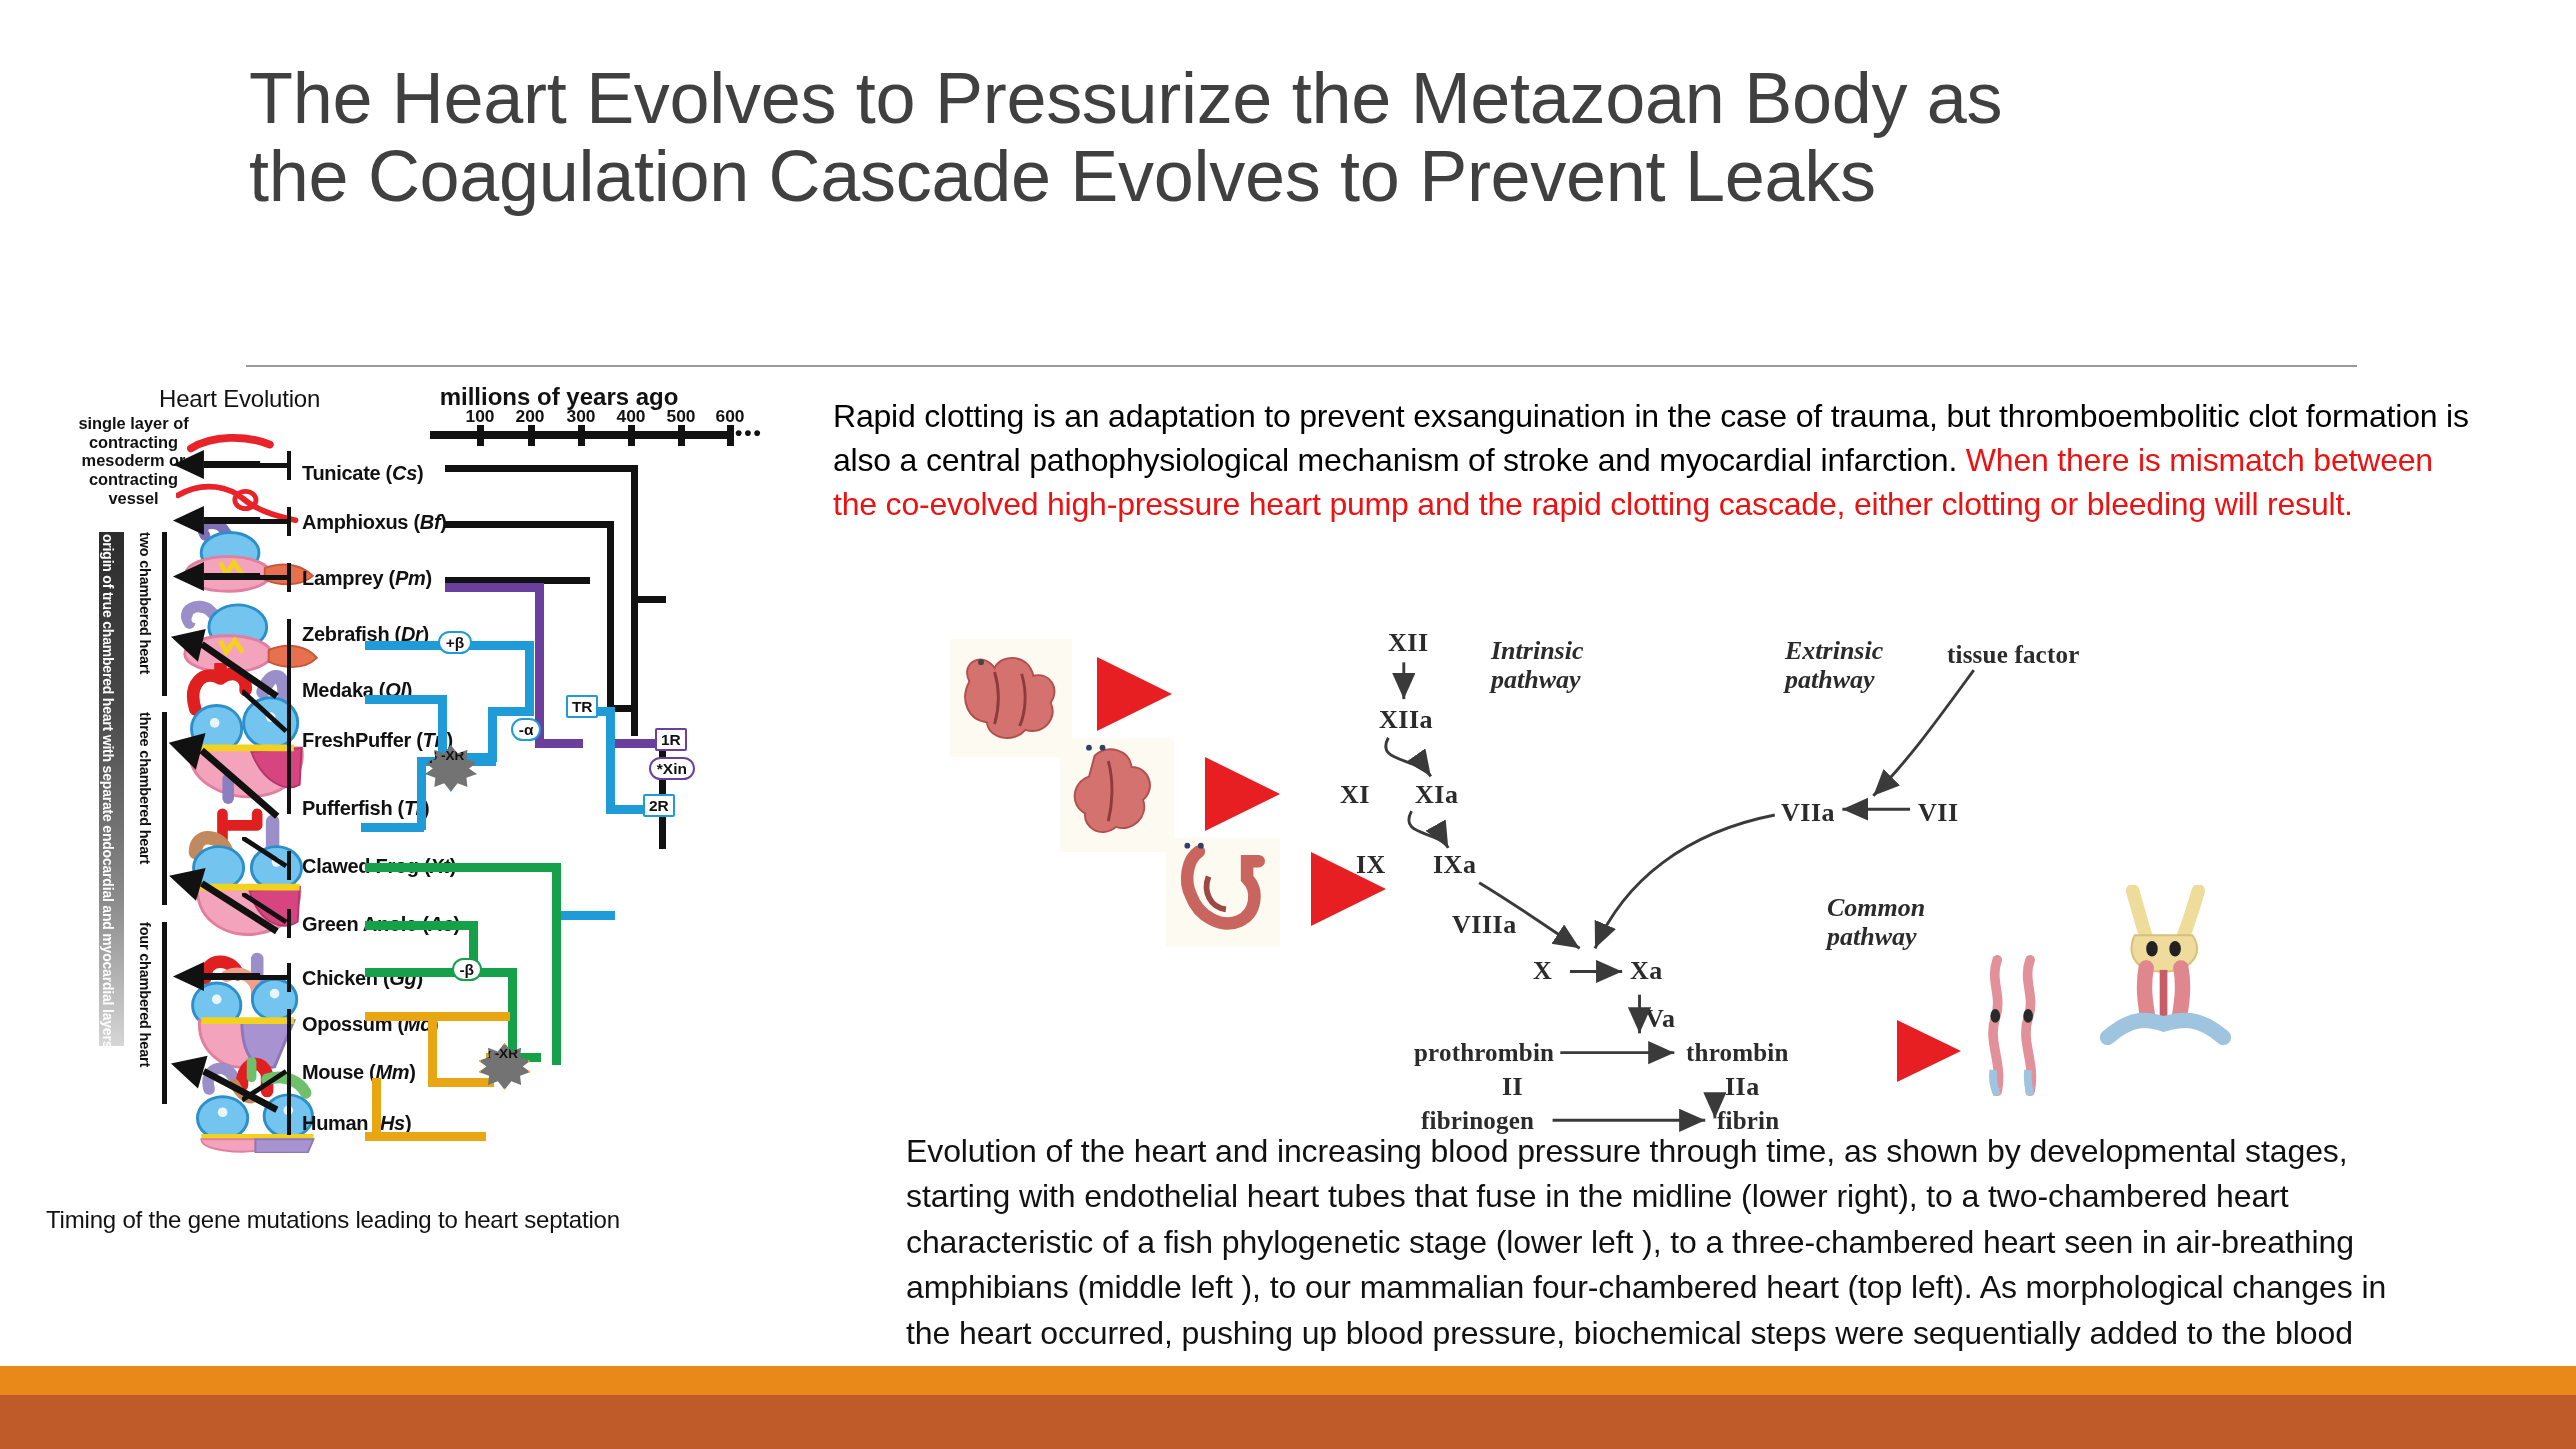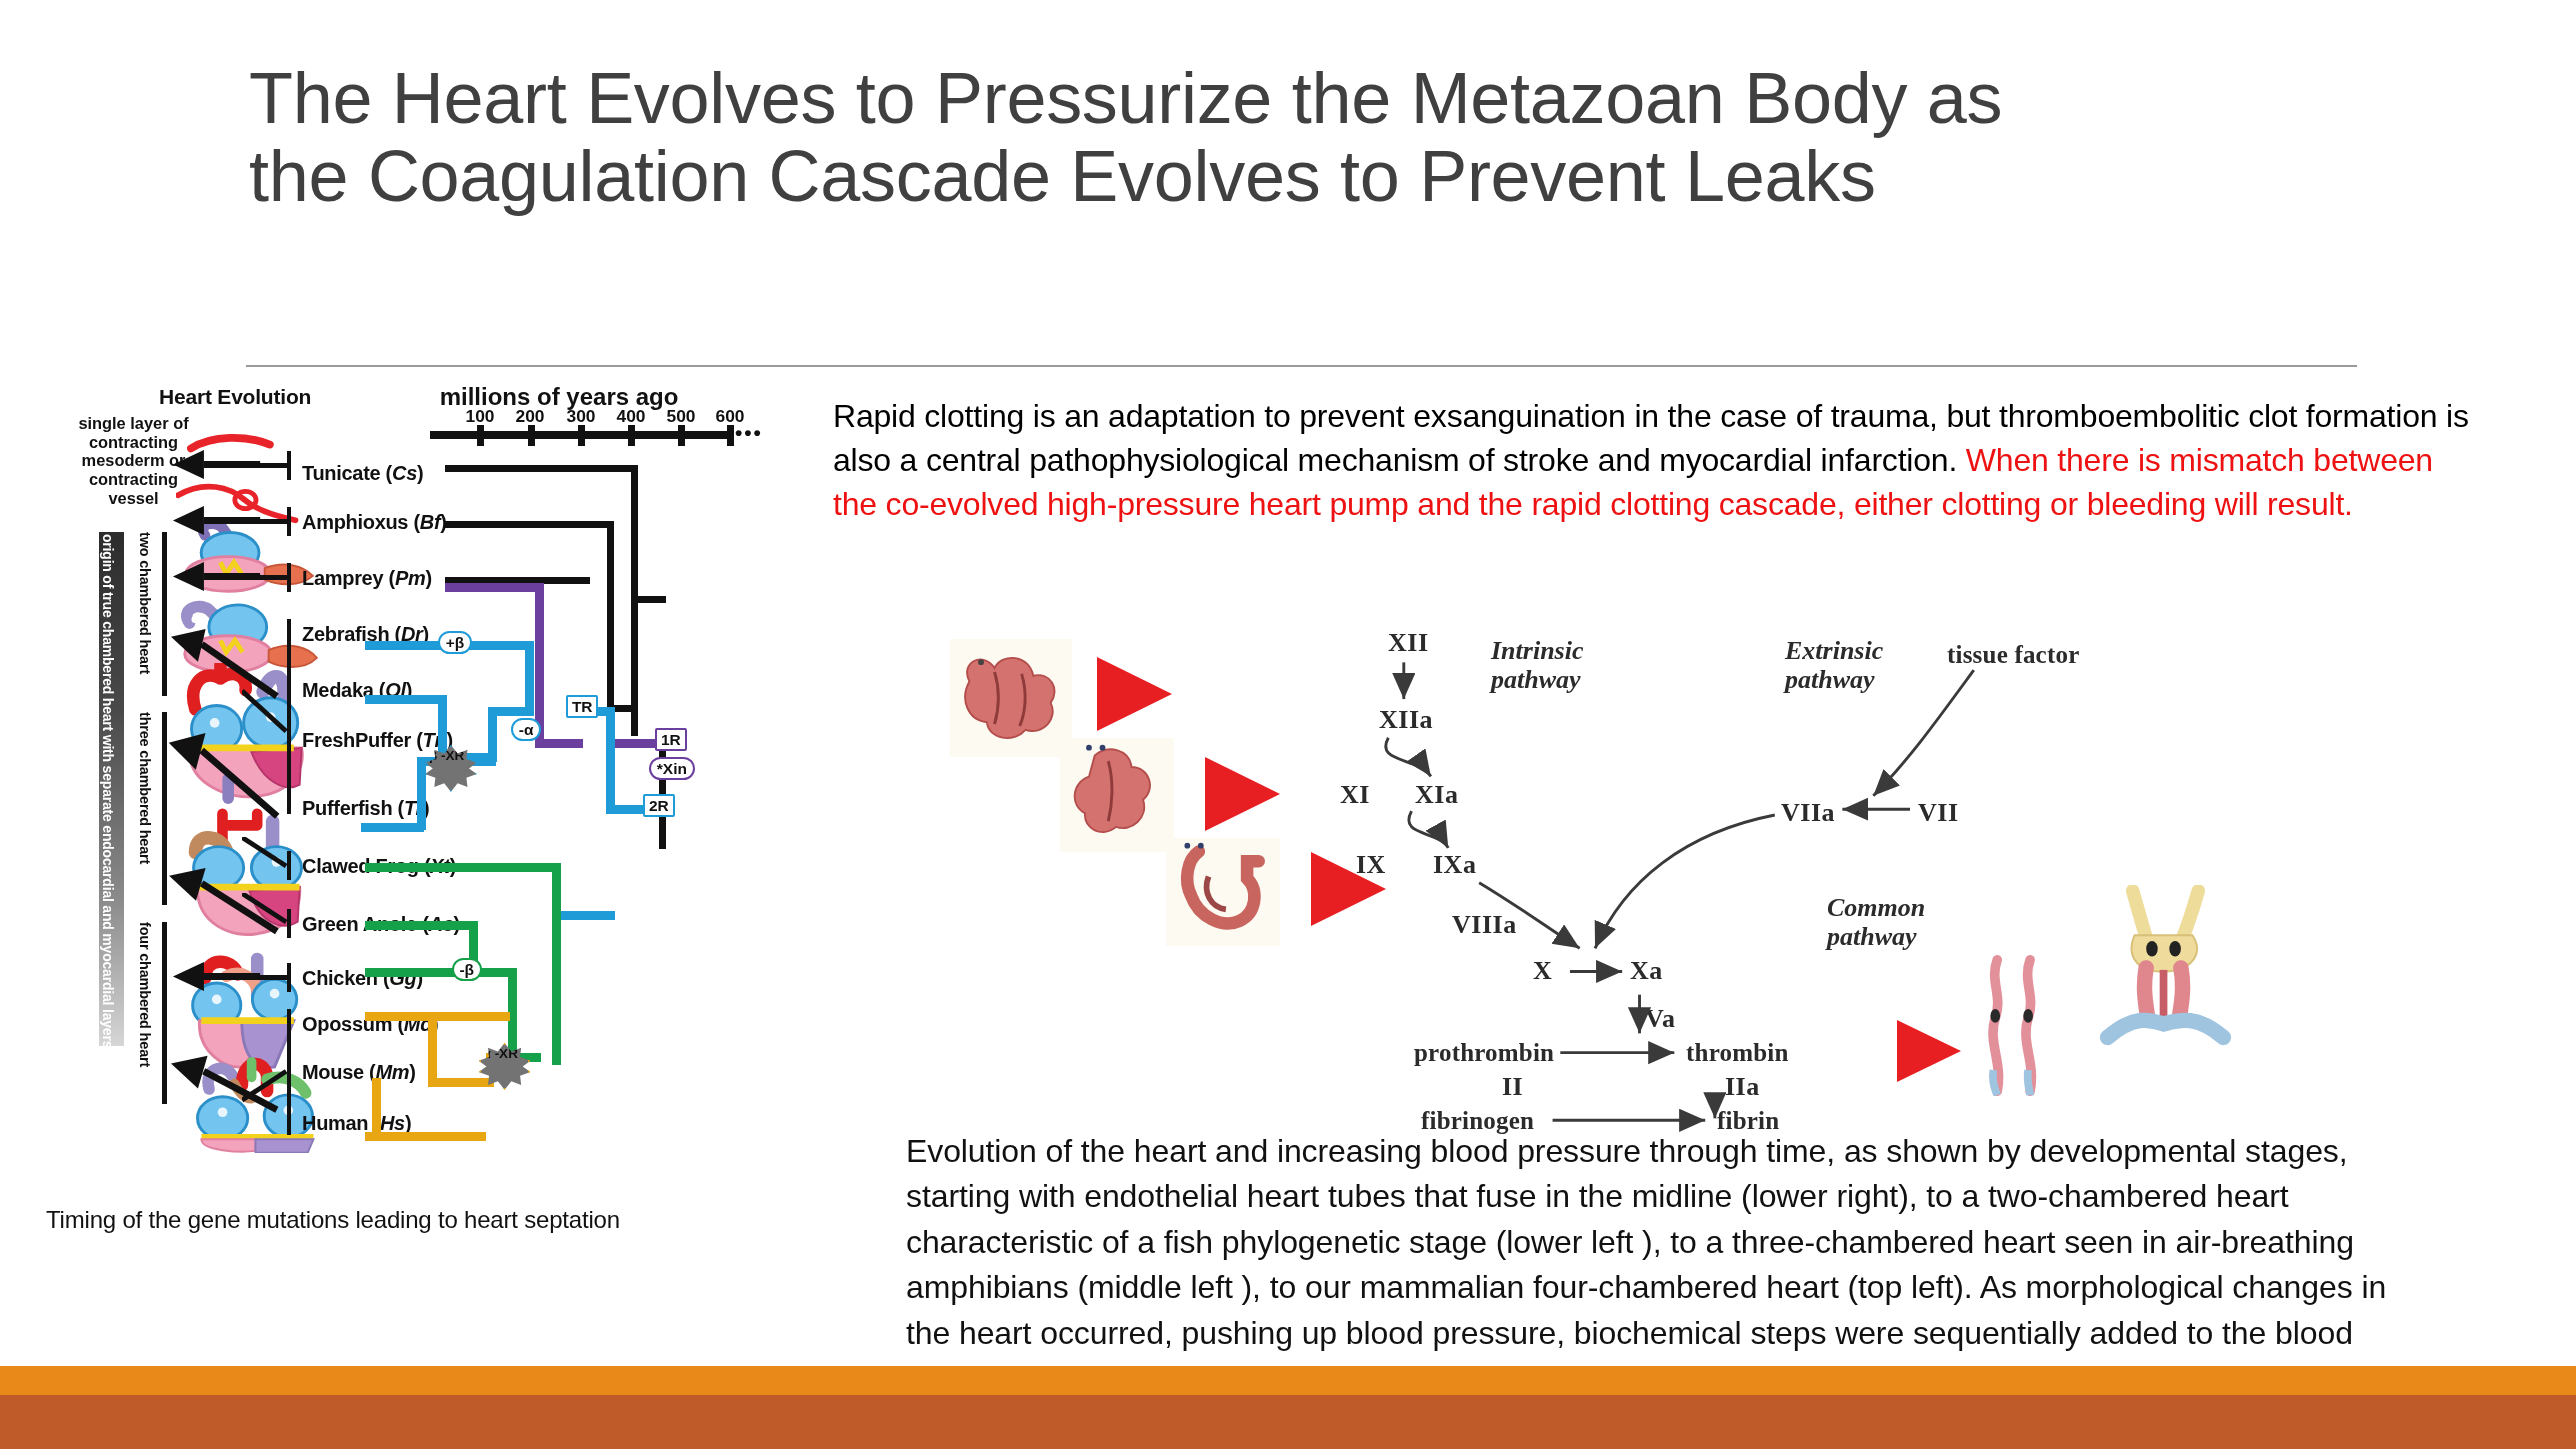--- a/index.html
+++ b/index.html
@@ -22,21 +22,21 @@
   #divider{
     position:absolute;left:246px;top:365px;width:2111px;height:1.9px;
     background:#9a9a9a;
   }
 
   
   #tree-figure{
     position:absolute;left:87px;top:385px;width:696px;height:763px;
   }
   #tree-title{
-    position:absolute;left:72px;top:0px;font-size:21px;font-weight:bold;color:#111;
+    position:absolute;left:72px;top:0px;font-size:24px;font-weight:normal;color:#111;
     letter-spacing:-0.2px;
   }
   
   #timeline{position:absolute;left:343px;top:0px;width:333px;height:70px;}
   #tl-caption{position:absolute;left:9.7px;top:-1.9px;font-size:24px;font-weight:bold;color:#111;white-space:nowrap;}
   #tl-ticks{position:absolute;left:0px;top:21px;width:333px;height:21px;}
   #tl-ticks span{position:absolute;font-size:17.4px;font-weight:bold;color:#111;transform:translateX(-50%);}
   #tl-axis{position:absolute;left:0;top:46px;width:301px;height:7.7px;background:#111;}
   #tl-marks{position:absolute;left:0;top:40px;width:333px;height:21px;}
   #tl-marks i{position:absolute;width:6.8px;height:21px;background:#111;}

